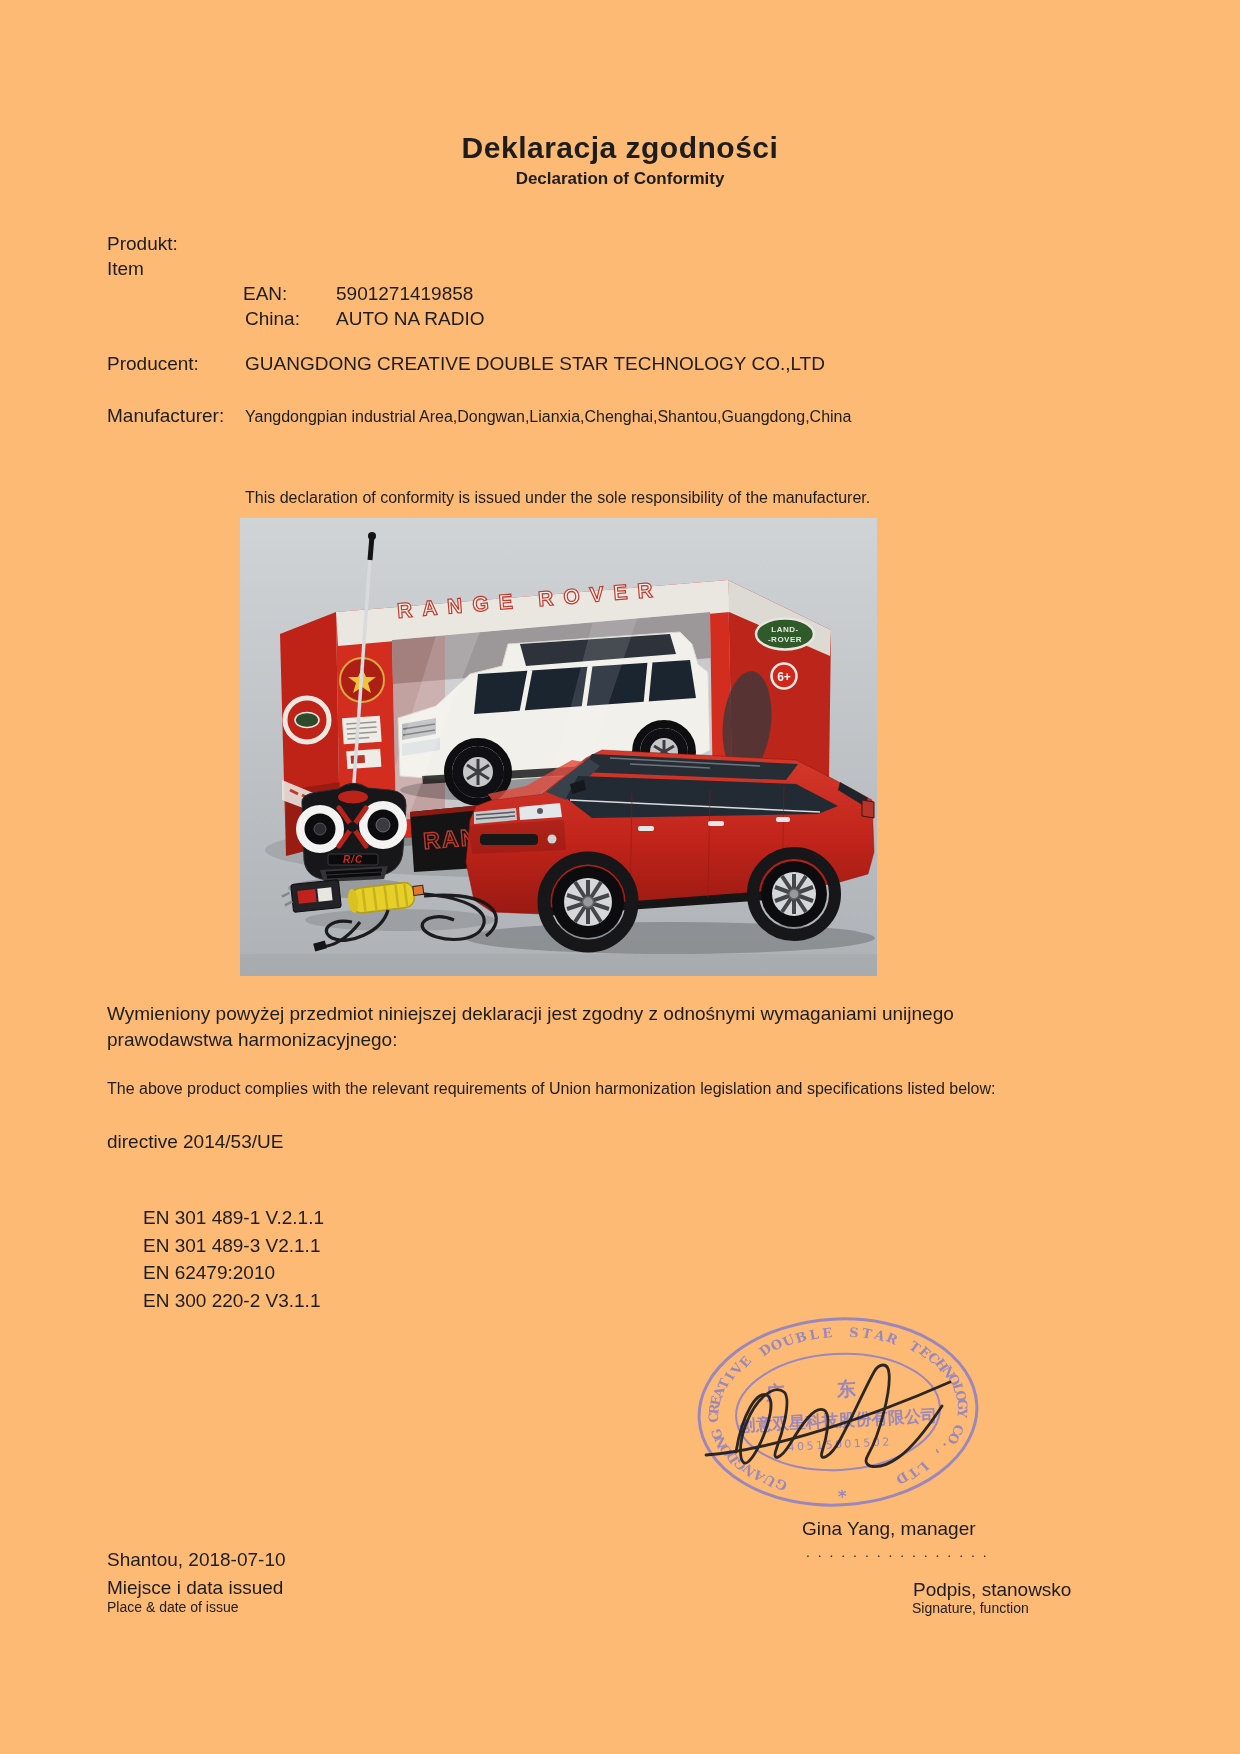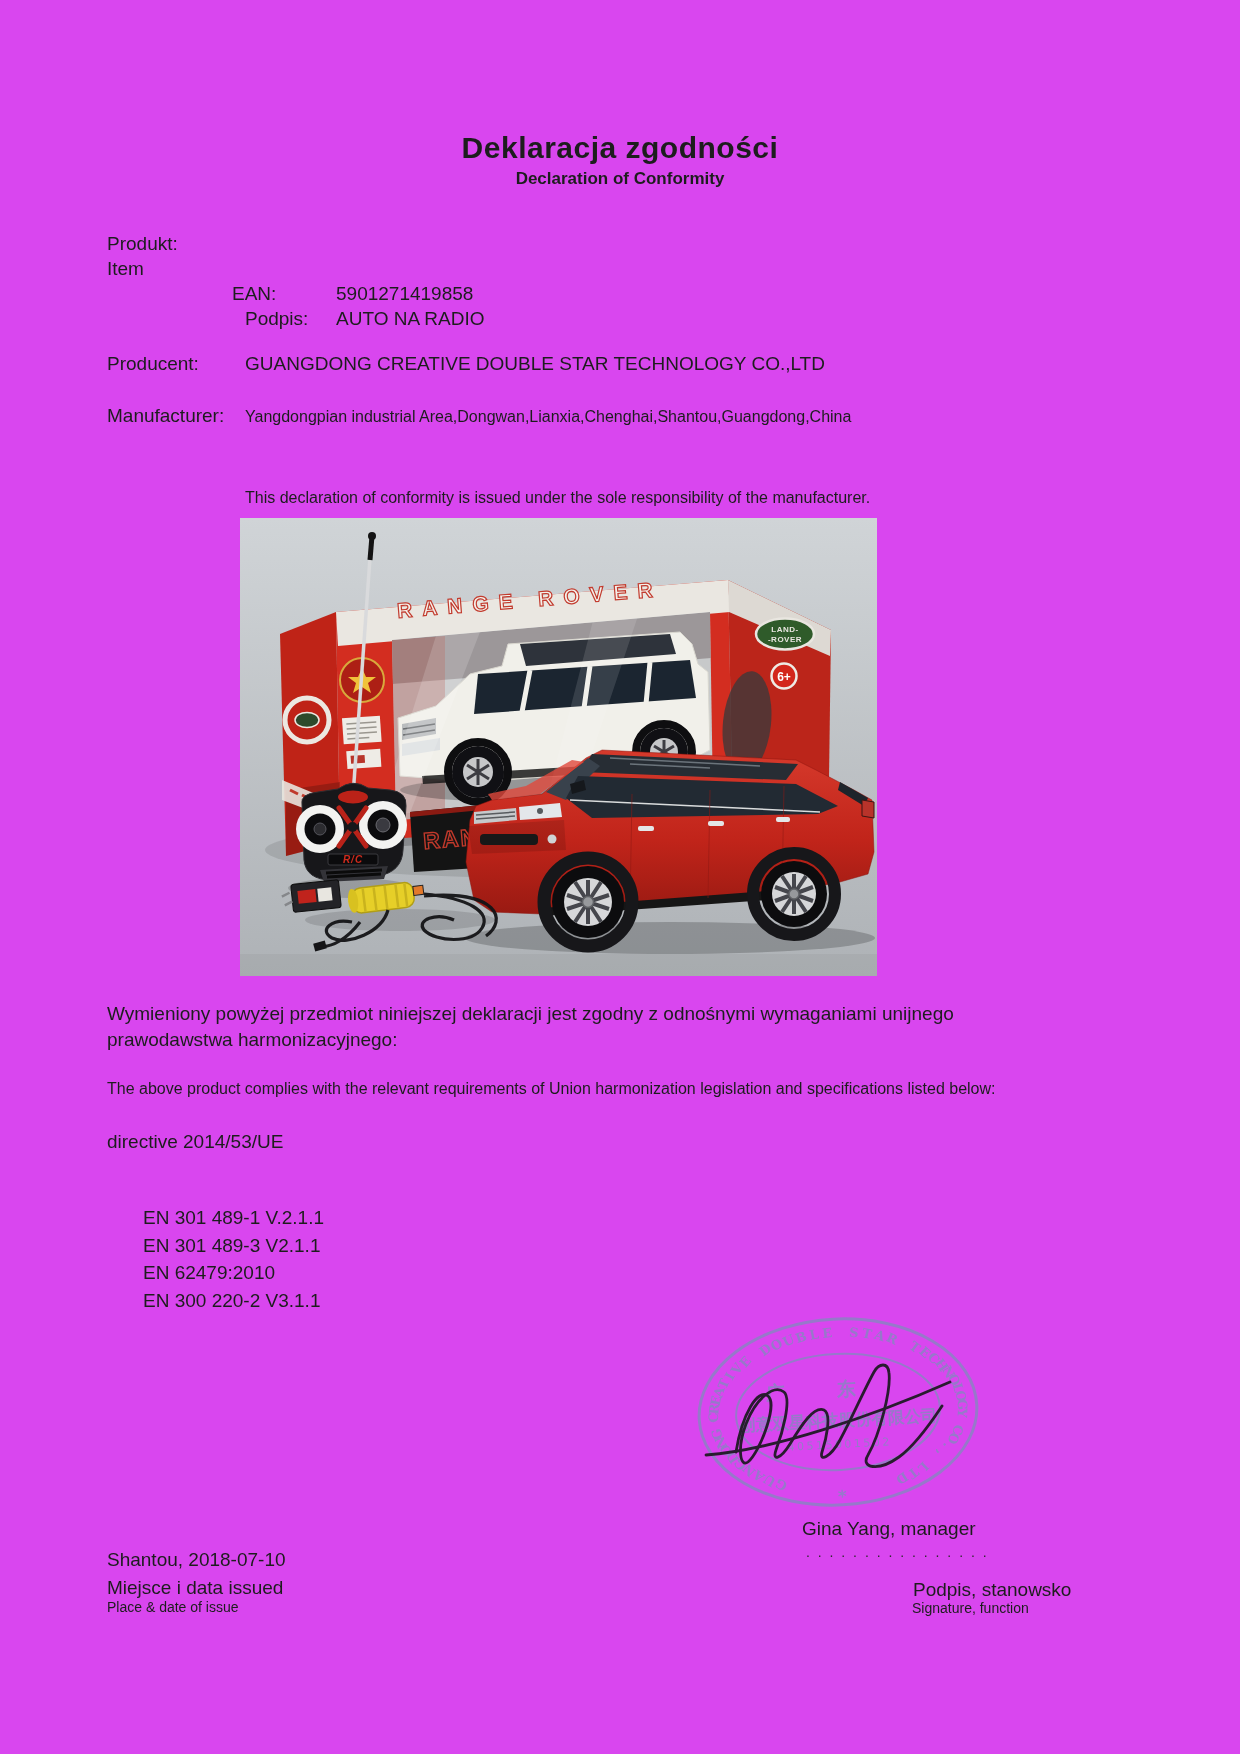--- a/index.html
+++ b/index.html
@@ -1,17 +1,17 @@
 <!DOCTYPE html>
 <html><head>
 <meta charset="utf-8">
 <style>
   html,body{margin:0;padding:0;background:#9a9a9a;}
   .page{
-    position:relative;width:1240px;height:1754px;background:#d946ef;
+    position:relative;width:1240px;height:1754px;background:#fdba74;
     margin:0 auto;overflow:hidden;
     font-family:"Liberation Sans",sans-serif;color:#1d1d1d;
   }
   .abs{position:absolute;white-space:nowrap;}
   .wrap{white-space:normal;}
   .title{font-size:30px;font-weight:bold;letter-spacing:.5px;}
   .subtitle{font-size:17px;font-weight:bold;}
   .t-lg{font-size:19px;line-height:26px;}
   .t-sm{font-size:16px;line-height:20px;}
   .t-xs{font-size:14px;line-height:18px;}
@@ -40,24 +40,24 @@
 <body>
 
 <div class="page">
 
   <div class="abs center title" style="top:131px;">Deklaracja zgodności</div>
   <div class="abs center subtitle" style="top:169px;">Declaration of Conformity</div>
 
   <div class="abs t-lg" style="left:107px;top:231px;">Produkt:</div>
   <div class="abs t-lg" style="left:107px;top:256px;">Item</div>
 
-  <div class="abs t-lg" style="left:232px;top:281px;">EAN:</div>
+  <div class="abs t-lg" style="left:243px;top:281px;">EAN:</div>
   <div class="abs t-lg" style="left:336px;top:281px;">5901271419858</div>
 
-  <div class="abs t-lg" style="left:245px;top:306px;">Podpis:</div>
+  <div class="abs t-lg" style="left:245px;top:306px;">China:</div>
   <div class="abs t-lg" style="left:336px;top:306px;">AUTO NA RADIO</div>
 
   <div class="abs t-lg" style="left:107px;top:351px;">Producent:</div>
   <div class="abs t-lg" style="left:245px;top:351px;">GUANGDONG CREATIVE DOUBLE STAR TECHNOLOGY CO.,LTD</div>
 
   <div class="abs t-lg" style="left:107px;top:403px;">Manufacturer:</div>
   <div class="abs t-sm" style="left:245px;top:407px;">Yangdongpian industrial Area,Dongwan,Lianxia,Chenghai,Shantou,Guangdong,China</div>
 
   <div class="abs t-sm" style="left:245px;top:488px;">This declaration of conformity is issued under the sole responsibility of the manufacturer.</div>
 

